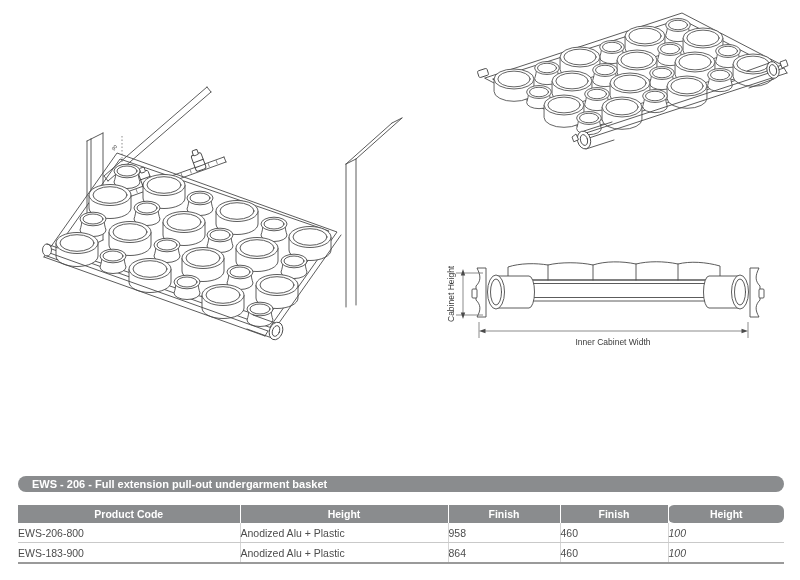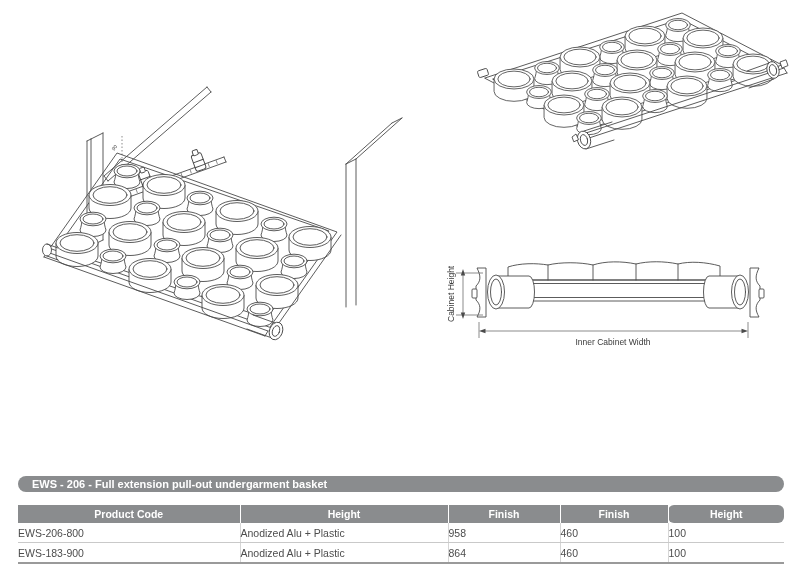--- a/index.html
+++ b/index.html
@@ -15,21 +15,21 @@
   #banner{position:absolute;left:18px;top:476px;width:766px;height:16px;background:#8A8C8E;
           color:#fff;font-size:11px;font-weight:bold;line-height:16px;padding-left:14px;
           box-sizing:border-box;border-radius:8px;}
   #spec{position:absolute;left:18px;top:505px;width:766px;border-collapse:collapse;
         table-layout:fixed;font-size:10.5px;color:#4d4d4d;}
   #spec th{background:#8A8C8E;color:#fff;font-weight:bold;height:16px;padding:1px;
            border-right:1px solid #fff;text-align:center;}
   #spec th:last-child{border-right:none;border-radius:6px;}
   #spec td{height:19px;text-align:left;padding:0;border-bottom:1px solid #c9c9c9;
            border-right:1px solid #d6d6d6;background:#fff;}
-  #spec td:last-child{border-right:none;}
+  #spec td:last-child{border-right:none;font-style:italic;}
   #spec tr:last-child td{border-bottom:2px solid #9a9a9a;}
   .cw1{width:222px;} .cw2{width:208px;} .cw3{width:112px;} .cw4{width:108px;} .cw5{width:116px;}
 </style>
 </head>
 <body>
 
 <div id="page">
 
   <svg width="0" height="0">
     <defs>

